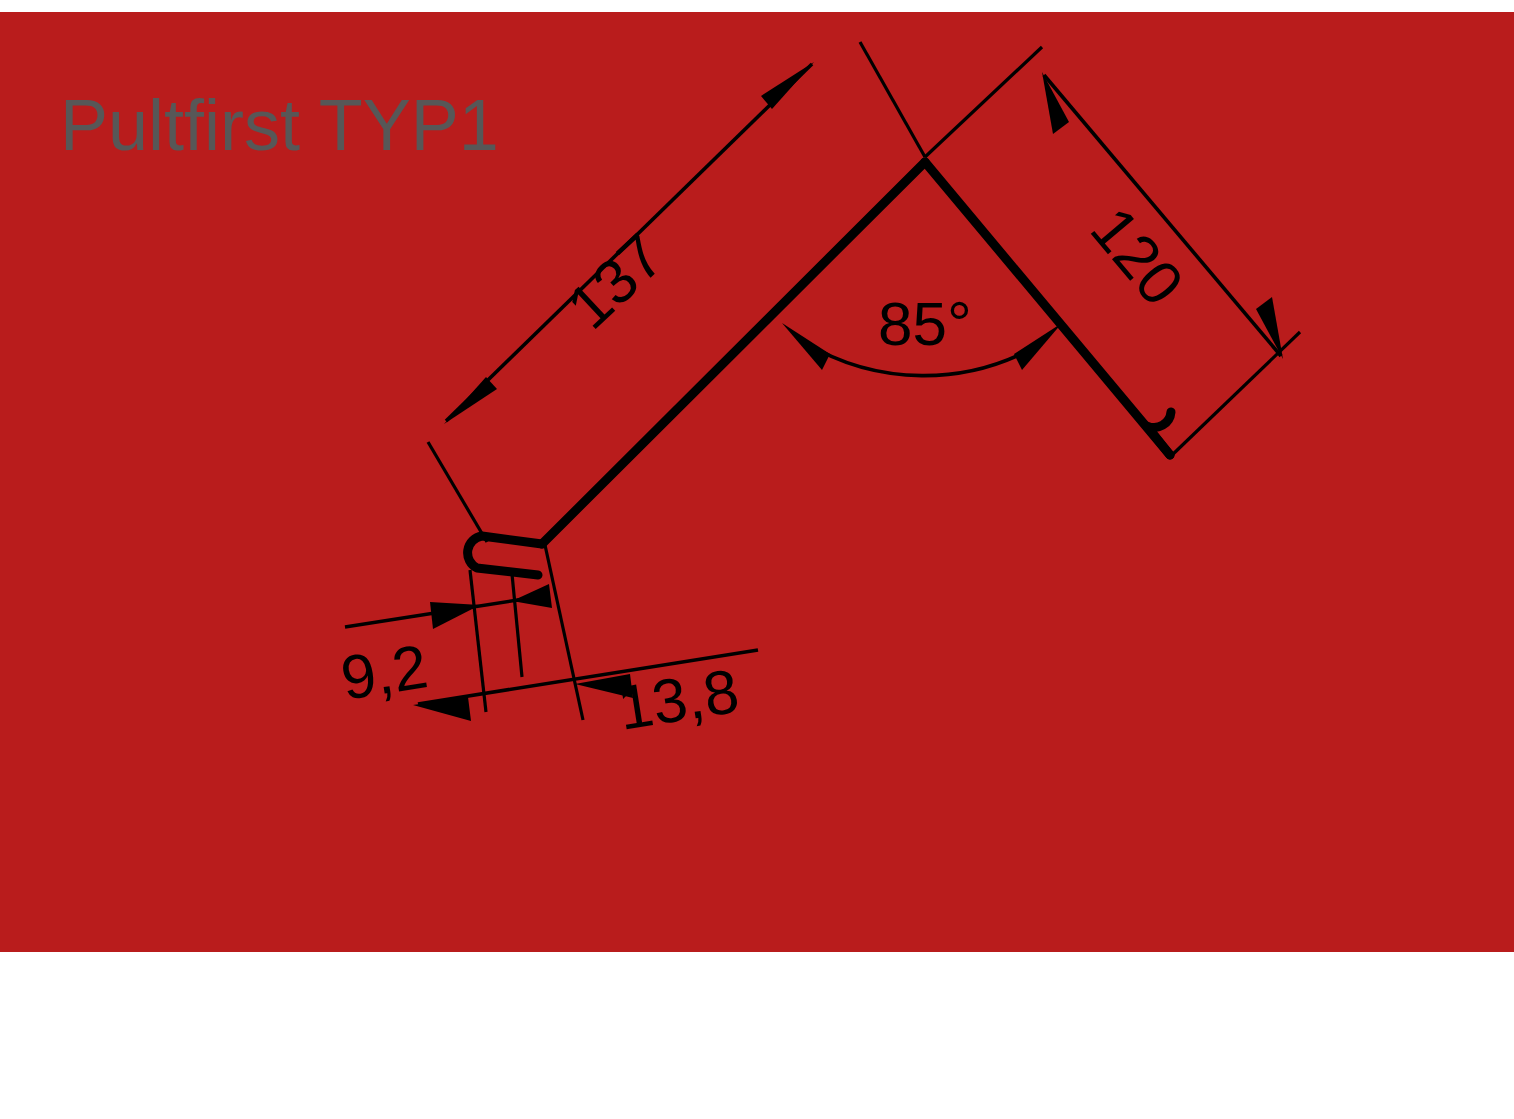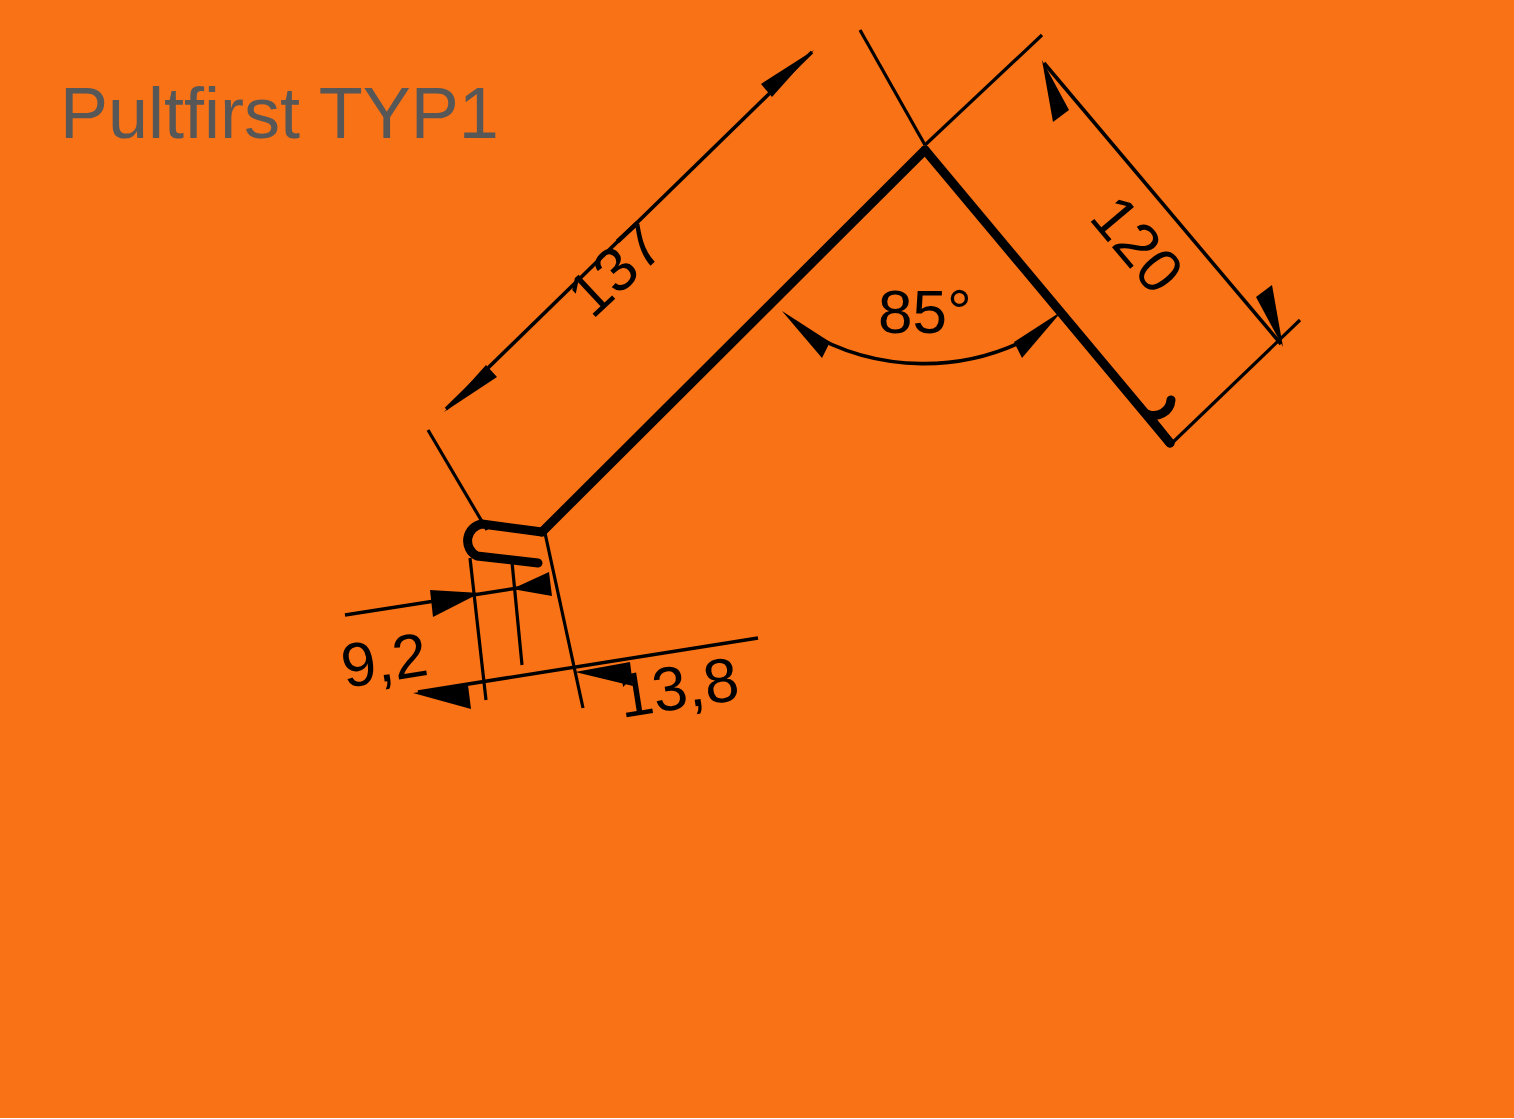--- a/index.html
+++ b/index.html
@@ -9,22 +9,23 @@
   }
   body {
     width: 1514px;
     height: 1119px;
     overflow: hidden;
     font-family: "Liberation Sans", sans-serif;
   }
   #drawing-root {
     position: relative;
     width: 1514px;
-    height: 1118px;
-    background: #f97316;
+    height: 940px;
+    background: #b91c1c;
+    margin-top: 12px;
   }
   svg#technical-drawing {
     display: block;
     width: 1514px;
     height: 1119px;
   }
   .profile-line {
     fill: none;
     stroke: #000000;
     stroke-width: 9;

